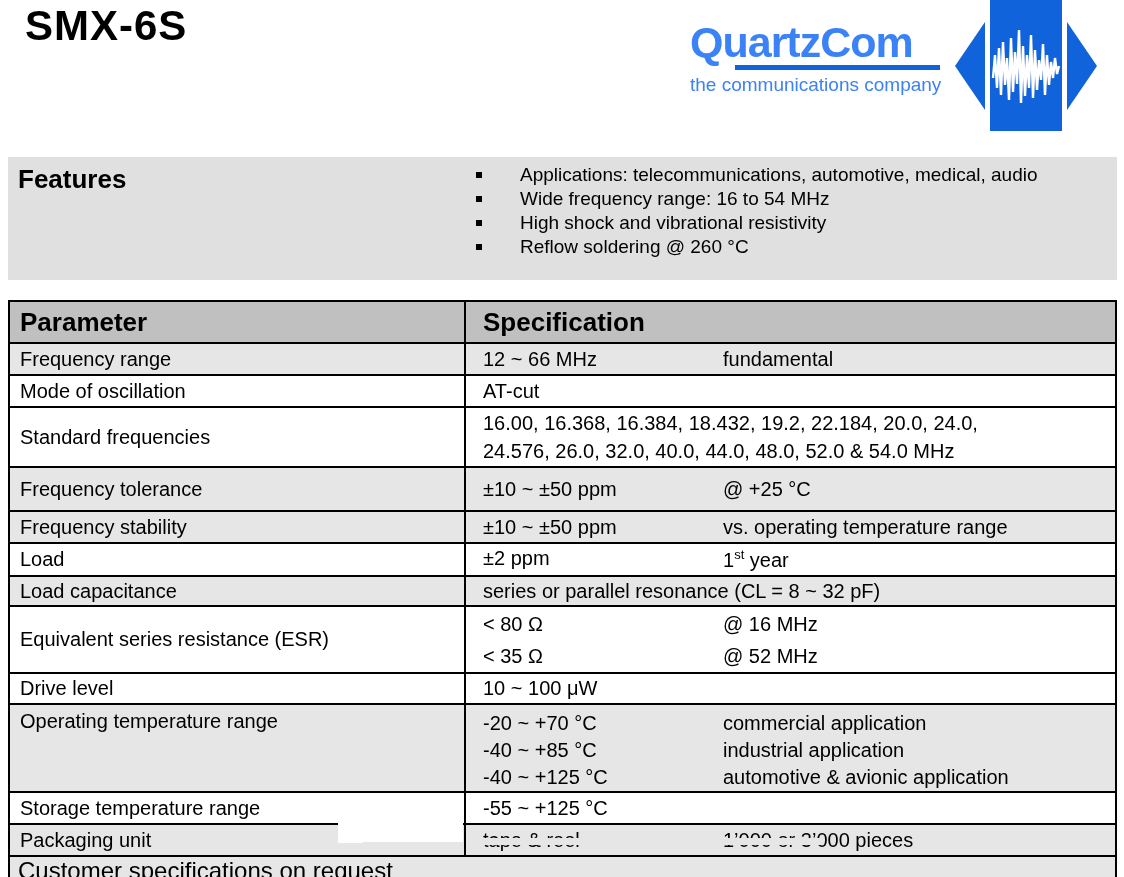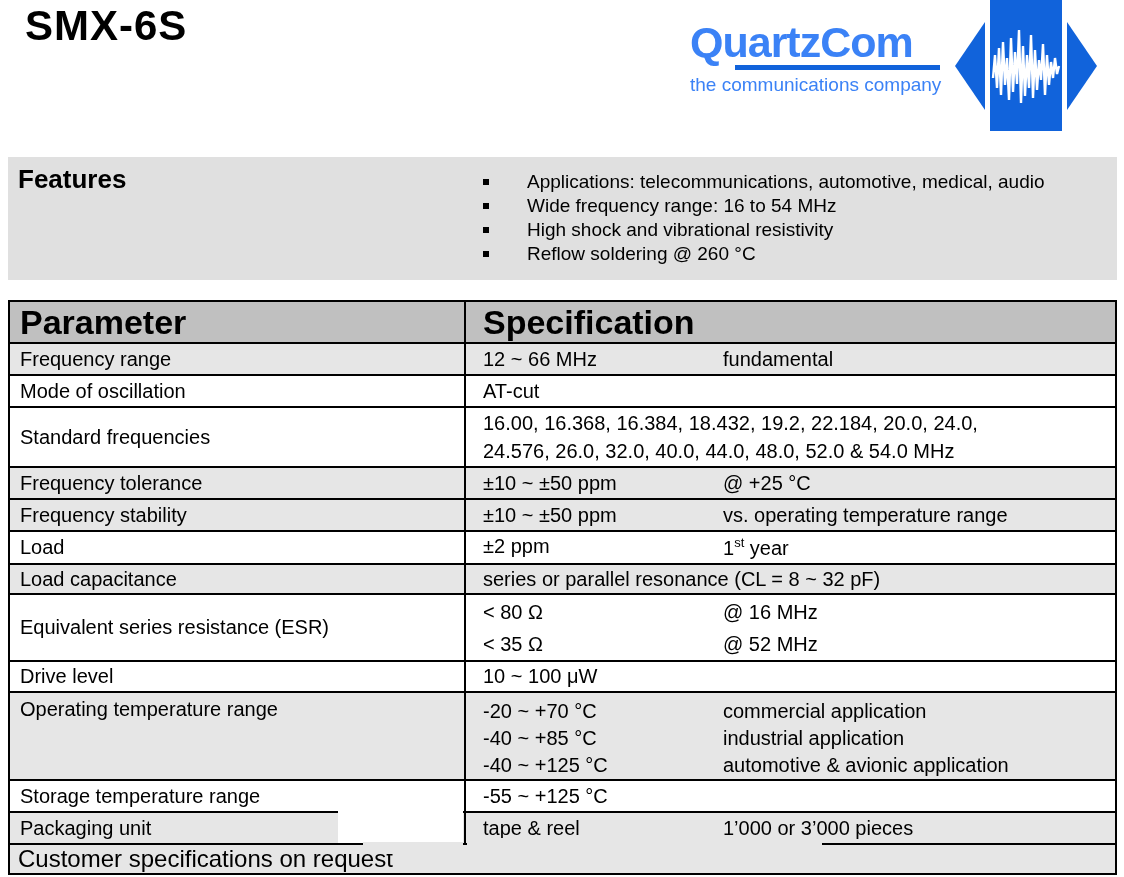--- a/index.html
+++ b/index.html
@@ -14,32 +14,32 @@
 
   .logo{position:absolute;left:690px;top:20px;color:#3b82f6;}
   .logo-name{font-size:43px;font-weight:bold;line-height:44px;letter-spacing:-1px;}
   .logo-underline{width:205px;height:5px;background:#1163DB;margin-left:45px;margin-top:1px;}
   .logo-tagline{font-size:19px;font-weight:normal;margin-top:4px;white-space:nowrap;}
   .logo-mark{position:absolute;left:955px;top:0px;width:145px;height:131px;}
 
   
   .features{position:absolute;left:8px;top:157px;width:1109px;height:123px;background:#E0E0E0;}
   .features-heading{position:absolute;left:10px;top:7px;font-size:26px;font-weight:bold;}
-  .features-list{position:absolute;left:460px;top:6px;margin:7px;padding:0;list-style:none;font-size:19px;}
+  .features-list{position:absolute;left:460px;top:6px;margin:0;padding:0;list-style:none;font-size:19px;}
   .features-list li{display:flex;line-height:24px;}
   .bullet{flex:0 0 auto;width:6px;height:6px;background:#000;margin:9px 38px 0 8px;}
 
   
   .spec-table{
     position:absolute;left:8px;top:300px;width:1109px;
     border-collapse:collapse;table-layout:fixed;font-size:20px;
   }
   .spec-table th,.spec-table td{border:2px solid #000;padding:0;vertical-align:middle;}
   .spec-table th{
-    background:#C0C0C0;font-size:34px;font-weight:bold;text-align:left;padding-left:10px;
+    background:#C0C0C0;font-size:26px;font-weight:bold;text-align:left;padding-left:10px;
   }
   .spec-table th.spec-h{padding-left:17px;}
   td.param{padding-left:10px;}
   td.spec{padding-left:17px;}
   tr.shaded td{background:#E6E6E6;}
   .spec-line{display:flex;white-space:nowrap;}
   .val{display:inline-block;}
   .fixed{flex:0 0 240px;width:240px;}
   tr.row-std .spec-line{line-height:28px;}
   tr.row-esr .spec-line{line-height:32px;}
@@ -133,21 +133,21 @@
       <td class="spec">
         <div class="spec-line">
               <span class="val">16.00, 16.368, 16.384, 18.432, 19.2, 22.184, 20.0, 24.0,</span>
             </div>
         <div class="spec-line">
               <span class="val">24.576, 26.0, 32.0, 40.0, 44.0, 48.0, 52.0 &amp; 54.0 MHz</span>
             </div>
       </td>
     </tr>
 
-    <tr class="shaded" style="height:32px">
+    <tr class="shaded" style="height:44px">
       <td class="param">Frequency tolerance</td>
       <td class="spec">
         <div class="spec-line">
               <span class="val fixed">±10 ~ ±50 ppm</span>
               <span>@ +25 °C</span>
             </div>
       </td>
     </tr>
 
     <tr class="shaded" style="height:32px">

